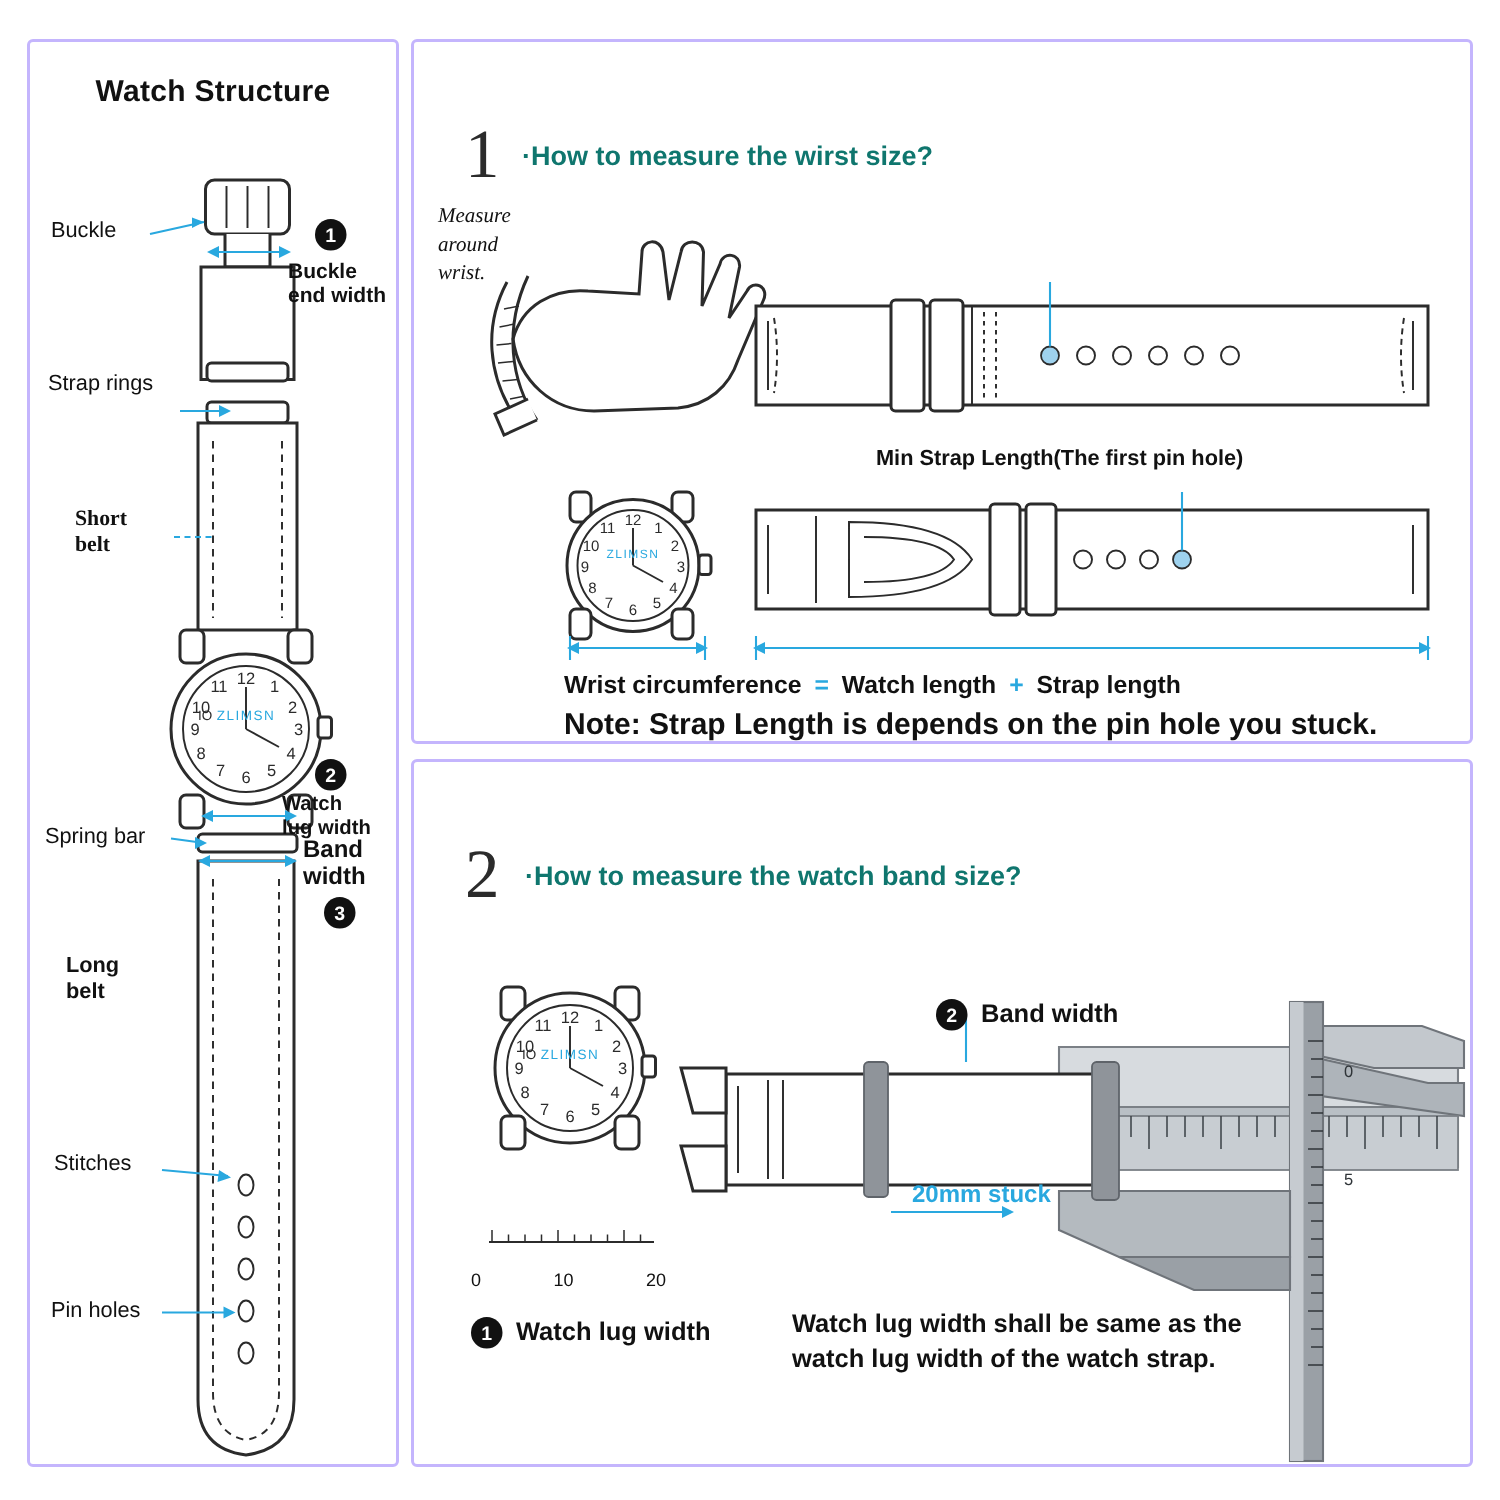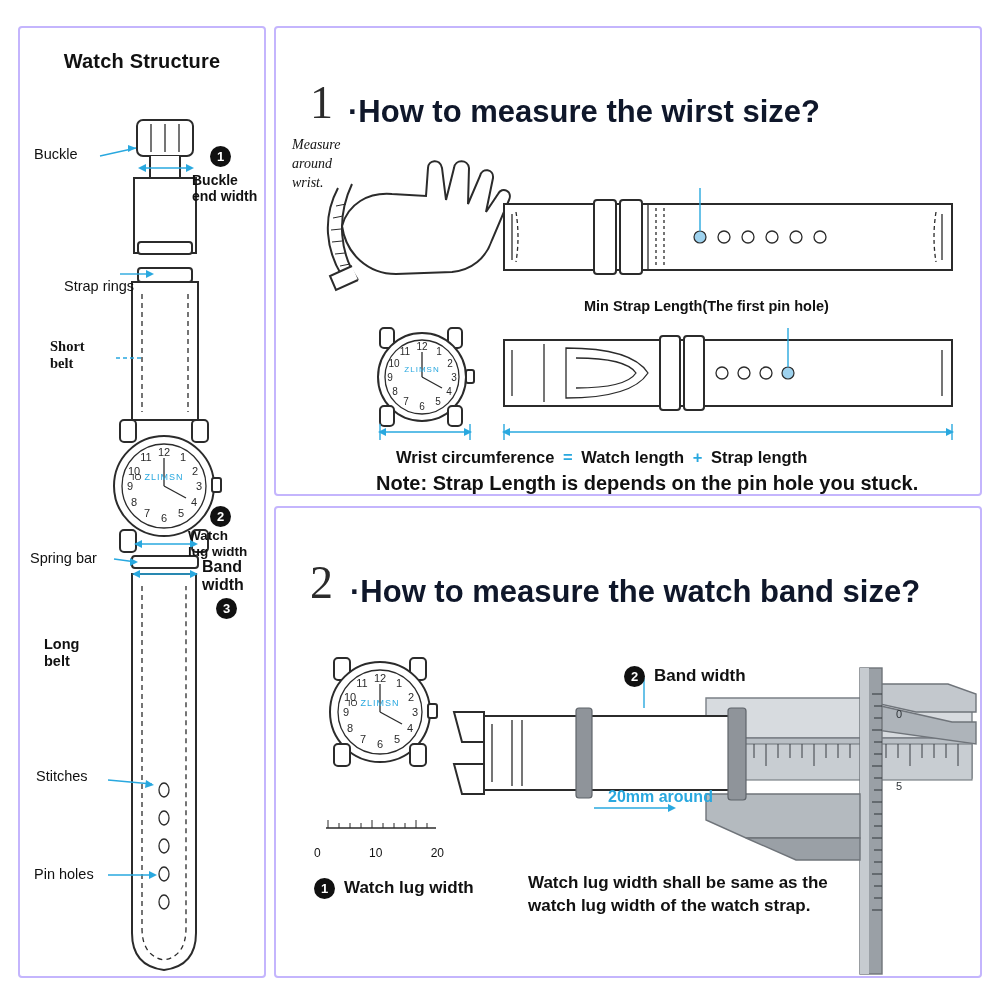--- a/index.html
+++ b/index.html
@@ -52,23 +52,23 @@
   .lbl.bold { font-weight: bold; }
   .cyan { color: #29a8df; }
   .big-num {
     position: absolute;
     font-family: "Liberation Serif", serif;
     font-size: 46px;
     color: #2b2b2b;
   }
   .head-q {
     position: absolute;
-    font-size: 31px;
+    font-size: 18px;
     font-weight: bold;
-    color: #0f172a;
+    color: #0f766e;
     white-space: nowrap;
     text-align: right;
   }
   .circle-num {
     position: absolute;
     width: 21px; height: 21px;
     border-radius: 50%;
     background: #111;
     color: #fff;
     font-size: 13px;
@@ -168,21 +168,21 @@
 
       <line x1="114" y1="546" x2="176" y2="546" class="st-cyan"></line>
       <polygon points="112,546 120,542 120,550" fill="#29a8df"></polygon>
       <polygon points="178,546 170,542 170,550" fill="#29a8df"></polygon>
     </svg>
 
     <div class="lbl" style="left:14px; top:118px;">Buckle</div>
     <div class="circle-num" style="left:190px; top:118px;">1</div>
     <div class="lbl bold" style="left:172px; top:144px; font-size:14px;">Buckle
 end width</div>
-    <div class="lbl" style="left:12px; top:250px;margin-left:32px;">Strap rings</div>
+    <div class="lbl" style="left:12px; top:220px;">Strap rings</div>
     <div class="lbl bold" style="left:30px; top:310px;font-family:Liberation Serif, serif;">Short
 belt</div>
     <div class="circle-num" style="left:190px; top:478px;">2</div>
     <div class="lbl bold" style="left:168px; top:500px; font-size:13.5px;">Watch
 lug width</div>
     <div class="lbl" style="left:10px; top:522px;">Spring bar</div>
     <div class="lbl bold" style="left:182px; top:530px; font-size:16px;">Band
 width</div>
     <div class="circle-num" style="left:196px; top:570px;">3</div>
     <div class="lbl bold" style="left:24px; top:608px;">Long
@@ -281,21 +281,21 @@
       <polygon points="226,404 234,400 234,408" fill="#29a8df"></polygon>
       <polygon points="678,404 670,400 670,408" fill="#29a8df"></polygon>
       <line x1="104" y1="396" x2="104" y2="412" class="st-cyan"></line>
       <line x1="194" y1="396" x2="194" y2="412" class="st-cyan"></line>
       <line x1="228" y1="396" x2="228" y2="412" class="st-cyan"></line>
       <line x1="676" y1="396" x2="676" y2="412" class="st-cyan"></line>
     </svg>
 
     <div class="lbl bold" style="left:308px; top:270px;">Min Strap Length(The first pin hole)</div>
 
-    <div style="position:absolute; left:100px; top:420px; font-size:16.5px; font-weight:bold; white-space:nowrap;margin-left:20px;">
+    <div style="position:absolute; left:100px; top:420px; font-size:16.5px; font-weight:bold; white-space:nowrap;">
       <span>Wrist circumference</span>
       <span class="cyan" style="padding:0 4px;">=</span>
       <span>Watch length</span>
       <span class="cyan" style="padding:0 4px;">+</span>
       <span>Strap length</span>
     </div>
     <div class="lbl" style="left:100px; top:444px; font-size:20px; font-weight:bold;">Note: Strap Length is depends on the pin hole you stuck.</div>
   </div>
 
   <div class="panel" id="panel-bottom">
@@ -413,21 +413,21 @@
       <rect x="300" y="200" width="16" height="90" rx="3" fill="#8f949a" stroke="#5f646a" stroke-width="1.2"></rect>
       <rect x="452" y="200" width="18" height="92" rx="3" fill="#8f949a" stroke="#5f646a" stroke-width="1.2"></rect>
 
       <line x1="318" y1="300" x2="398" y2="300" class="st-cyan"></line>
       <polygon points="400,300 392,296 392,304" fill="#29a8df"></polygon>
       <line x1="368" y1="170" x2="368" y2="200" class="st-cyan"></line>
     </svg>
 
     <div class="circle-num" style="left:348px; top:158px;">2</div>
     <div class="lbl bold" style="left:378px; top:158px; font-size:17px;">Band width</div>
-    <div class="lbl bold cyan" style="left:332px; top:280px; font-size:16px;">20mm around</div>
+    <div class="lbl bold cyan" style="left:332px; top:280px; font-size:16px;">20mm stuck</div>
 
     <div style="position:absolute; left:38px; top:338px; width:130px; display:flex; justify-content:space-between; font-size:12px;">
       <span>0</span>
       <span>10</span>
       <span>20</span>
     </div>
 
     <div class="circle-num" style="left:38px; top:370px;">1</div>
     <div class="lbl bold" style="left:68px; top:370px; font-size:17px;">Watch lug width</div>
 

